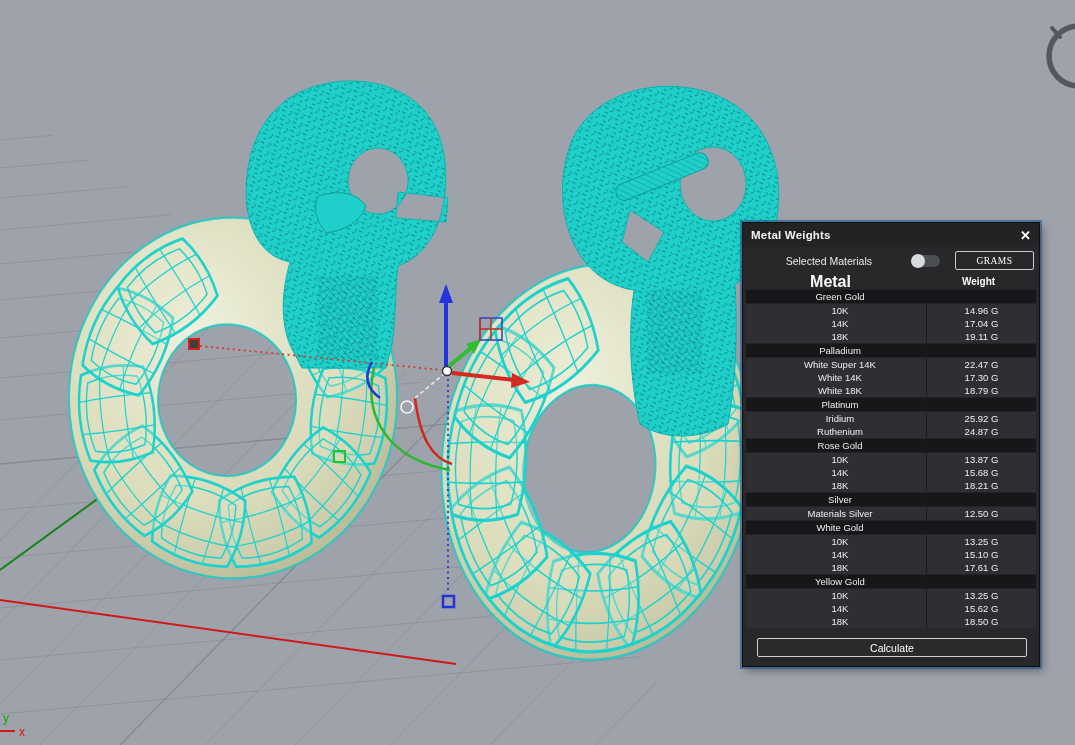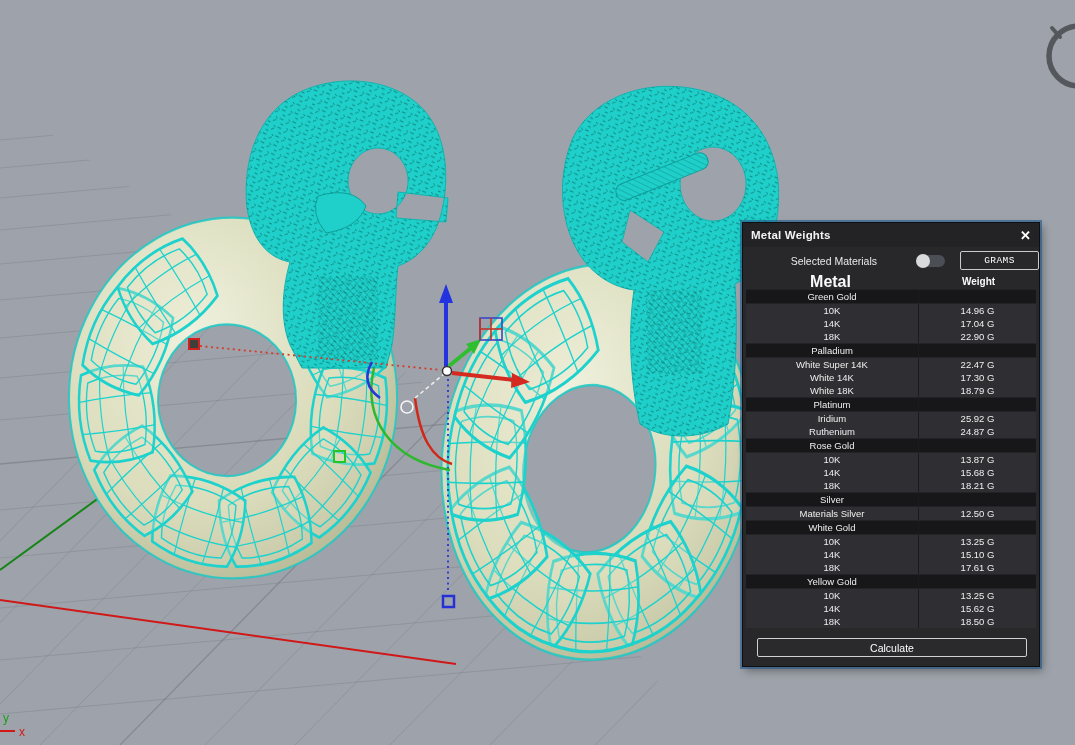--- a/index.html
+++ b/index.html
@@ -8,32 +8,32 @@
   #scene{position:absolute;left:0;top:0;}
 
   
   .panel{position:absolute;left:742px;top:222px;width:296px;background:#28282b;
          border:1px solid #0d0f12;box-shadow:0 0 0 2px rgba(40,92,140,.65),3px 4px 8px rgba(0,0,0,.35);
          color:#ececec;user-select:none;}
   .titlebar{height:24px;display:flex;align-items:center;justify-content:space-between;
             padding:0 8px;background:#232326;}
   .title{font-size:11.5px;font-weight:600;letter-spacing:.2px;color:#f2f2f2;}
   .close{font-size:13px;line-height:13px;color:#fff;cursor:pointer;font-weight:600;}
-  .selrow{height:27px;display:flex;align-items:center;justify-content:flex-end;}
+  .selrow{height:27px;display:flex;align-items:center;justify-content:flex-end;padding-right:5px;}
   .sellabel{font-size:10.5px;color:#e8e8e8;margin-right:40px;}
   .toggle{width:28px;height:12px;border-radius:6px;background:#4b4e54;position:relative;margin-right:15px;}
   .knob{position:absolute;left:-1px;top:-1px;width:14px;height:14px;border-radius:50%;background:#d9dadb;}
   .grams-btn{min-width:65px;height:17px;background:transparent;border:1px solid #c9cacc;border-radius:2px;
-             color:#fff;font-size:9.5px;font-family:Liberation Mono, monospace;letter-spacing:.4px;
+             color:#fff;font-size:9.5px;font-family:Liberation Serif, serif;letter-spacing:.4px;
              display:flex;align-items:center;justify-content:center;padding:0 6px;}
   .headrow{height:15px;display:flex;align-items:center;}
   .headrow .hm{width:175px;text-align:center;font-size:16px;font-weight:600;color:#fafafa;}
   .headrow .hw{flex:1;text-align:center;font-size:10px;font-weight:600;color:#fafafa;}
   .tbody{margin:0 3px;background:#2f2f33;}
-  .trow{height:13px;display:flex;align-items:stretch;font-size:9.5px;color:#eeeeee;}
+  .trow{height:13px;display:flex;align-items:stretch;font-size:9.5px;color:#eeeeee;padding-left:8px;}
   .trow .cm{width:172px;display:flex;align-items:center;justify-content:center;}
   .trow .cw{flex:1;display:flex;align-items:center;justify-content:center;border-left:1px solid #1b1b1e;}
   .trow.cat{background:#17171a;border-top:1px solid #232327;border-bottom:1px solid #232327;}
   .footer{padding:10px 14px 9px 14px;}
   .calc-btn{width:100%;height:17px;background:#2a2a2d;border:1px solid #d0d0d0;border-radius:2px;
             color:#fff;font-size:10.5px;font-family:"Liberation Sans",sans-serif;
             display:flex;align-items:center;justify-content:center;}
 </style>
 </head>
 <body>
@@ -277,21 +277,21 @@
     <div class="trow">
       <span class="cm">10K</span>
           <span class="cw">14.96 G</span>
         </div>
     <div class="trow">
       <span class="cm">14K</span>
           <span class="cw">17.04 G</span>
         </div>
     <div class="trow">
       <span class="cm">18K</span>
-          <span class="cw">22.90 G</span>
+          <span class="cw">19.11 G</span>
         </div>
 
     <div class="trow cat">
       <span class="cm">Palladium</span>
           <span class="cw"></span>
         </div>
     <div class="trow">
       <span class="cm">White Super 14K</span>
           <span class="cw">22.47 G</span>
         </div>

